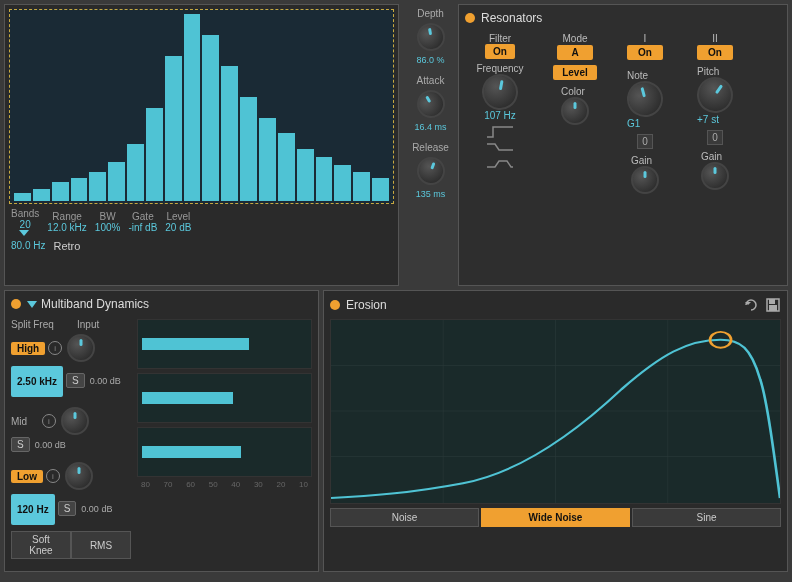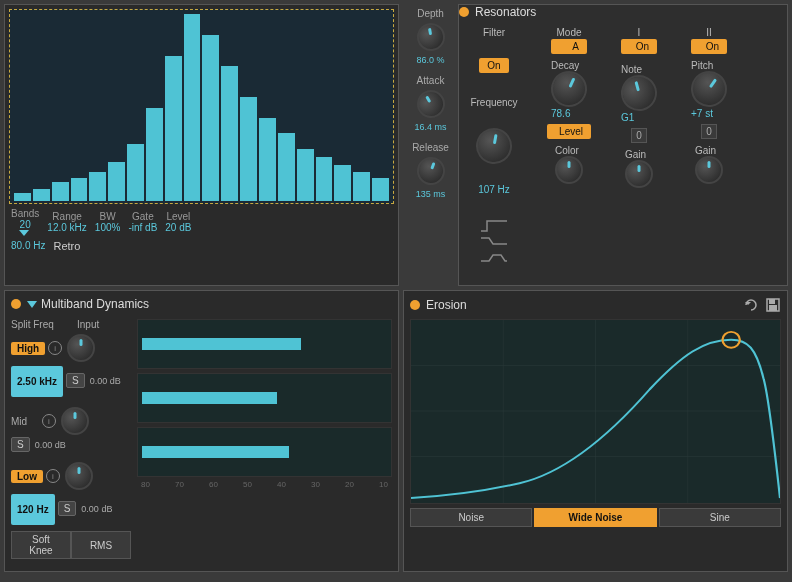--- a/index.html
+++ b/index.html
@@ -68,20 +68,21 @@
       gap: 4px;
       flex-shrink: 0;
     }
 
     
     .resonators-panel {
       flex: 1;
       background: #2e2e2e;
       border: 1px solid #555;
       margin: 4px 4px 4px 0;
+      padding: 6px;
     }
 
     .resonators-title {
       display: flex;
       align-items: center;
       gap: 6px;
       margin-bottom: 8px;
       font-size: 12px;
       color: #ddd;
     }
@@ -94,23 +95,23 @@
       flex-shrink: 0;
     }
 
     .orange-btn {
       background: #f0a030;
       color: #111;
       border: none;
       padding: 2px 8px;
       border-radius: 2px;
       font-size: 10px;
-      font-weight: normal;
-      cursor: pointer;
-      text-align: right;
+      font-weight: bold;
+      cursor: pointer;
+      text-align: center;
     }
 
     .knob {
       width: 36px;
       height: 36px;
       border-radius: 50%;
       background: radial-gradient(circle at 35% 35%, #555, #222);
       border: 2px solid #444;
       position: relative;
       display: flex;
@@ -141,21 +142,21 @@
     }
 
     
     .bottom-section {
       display: flex;
       height: 286px;
     }
 
     
     .multiband-panel {
-      width: 395px;
+      width: 315px;
       background: #2a2a2a;
       border: 1px solid #555;
       margin: 0 4px 4px 4px;
       padding: 6px;
       flex-shrink: 0;
     }
 
     .multiband-title {
       display: flex;
       align-items: center;
@@ -322,21 +323,21 @@
       flex-direction: column;
       align-items: center;
       gap: 1px;
     }
 
     .filter-col {
       width: 70px;
       display: flex;
       flex-direction: column;
       align-items: center;
-      gap: 20px;
+      gap: 0;
     }
 
     .filter-shapes {
       display: flex;
       flex-direction: column;
       gap: 3px;
       margin-top: 4px;
     }
   </style>
 </head>
@@ -435,25 +436,20 @@
             </svg>
           <svg width="30" height="14">
               <polyline points="2,8 10,8 14,2 22,2 26,8 28,8" fill="none" stroke="#888" stroke-width="1.5"></polyline>
             </svg>
         </div>
       </div>
 
       <div class="res-col">
         <span style="font-size:10px;color:#bbb;">Mode</span>
         <div class="orange-btn" style="width:36px;">A</div>
-        <div style="margin-top:4px;">
-          <span style="font-size:10px;color:#bbb;">Decay</span>
-          <div class="knob" style="transform:rotate(25deg);"></div>
-          <span style="font-size:10px;color:#5bc8dc;">78.6</span>
-        </div>
         <div class="orange-btn" style="margin-top:4px;width:44px;">Level</div>
         <div style="margin-top:4px;">
           <span style="font-size:10px;color:#bbb;">Color</span>
           <div class="knob knob-sm"></div>
         </div>
       </div>
 
       <div class="res-col">
         <span style="font-size:10px;color:#bbb;">I</span>
         <div class="orange-btn" style="width:36px;">On</div>

